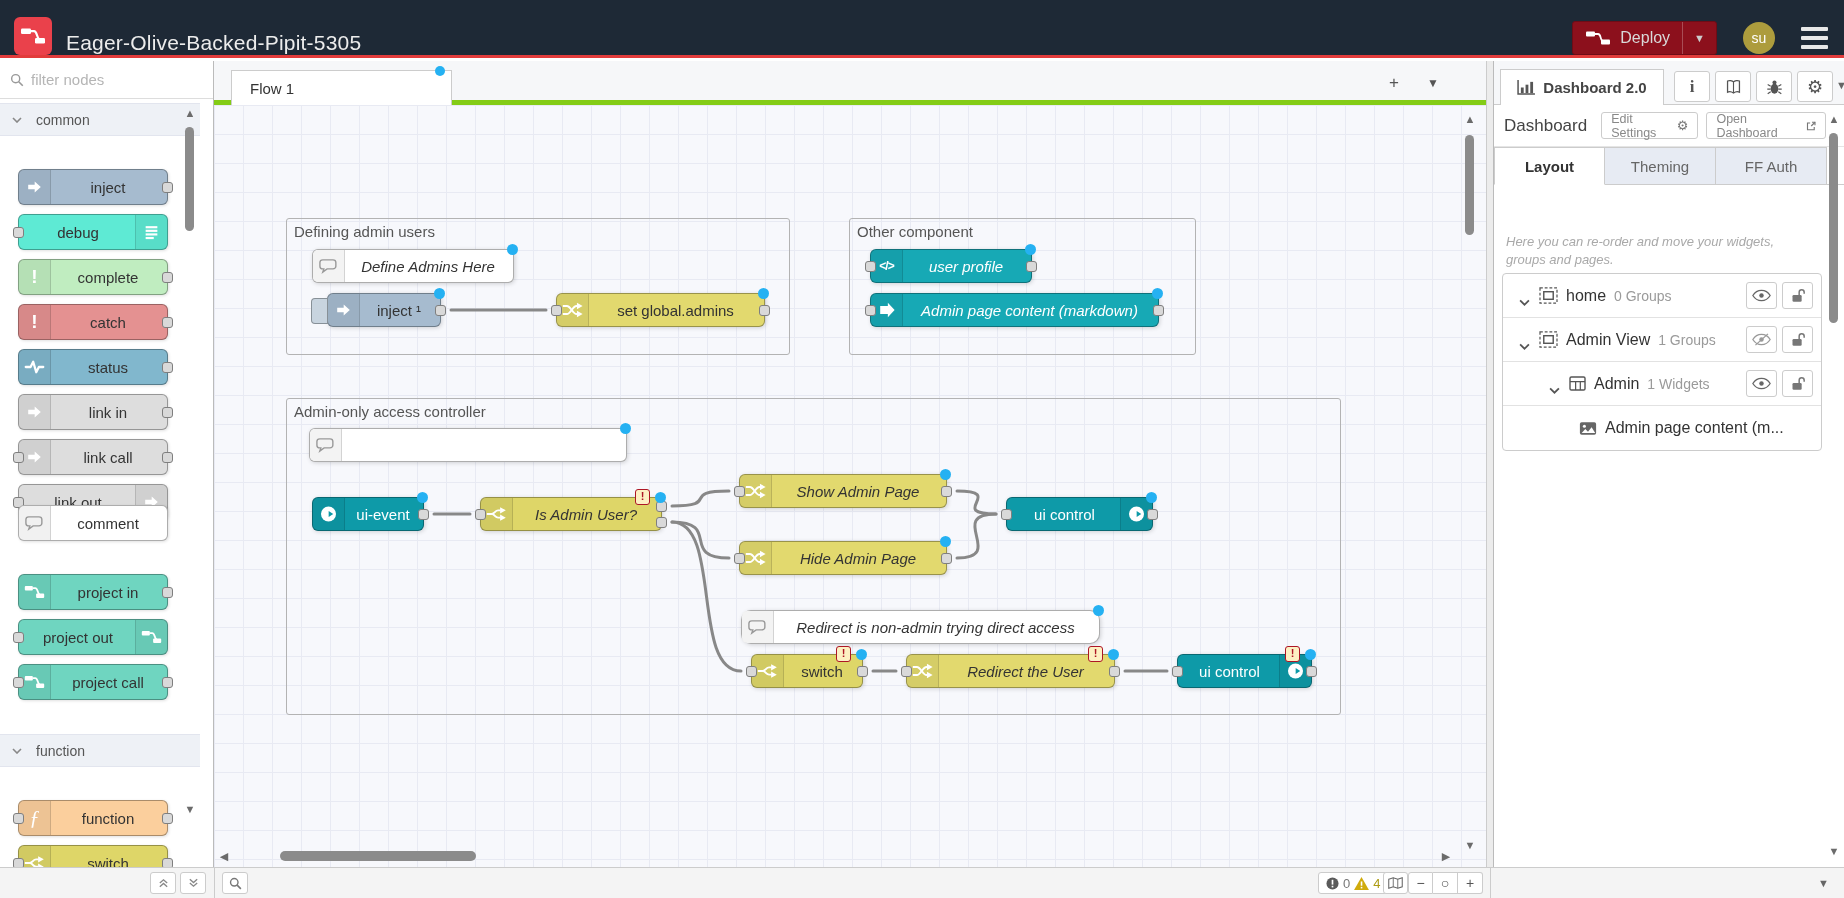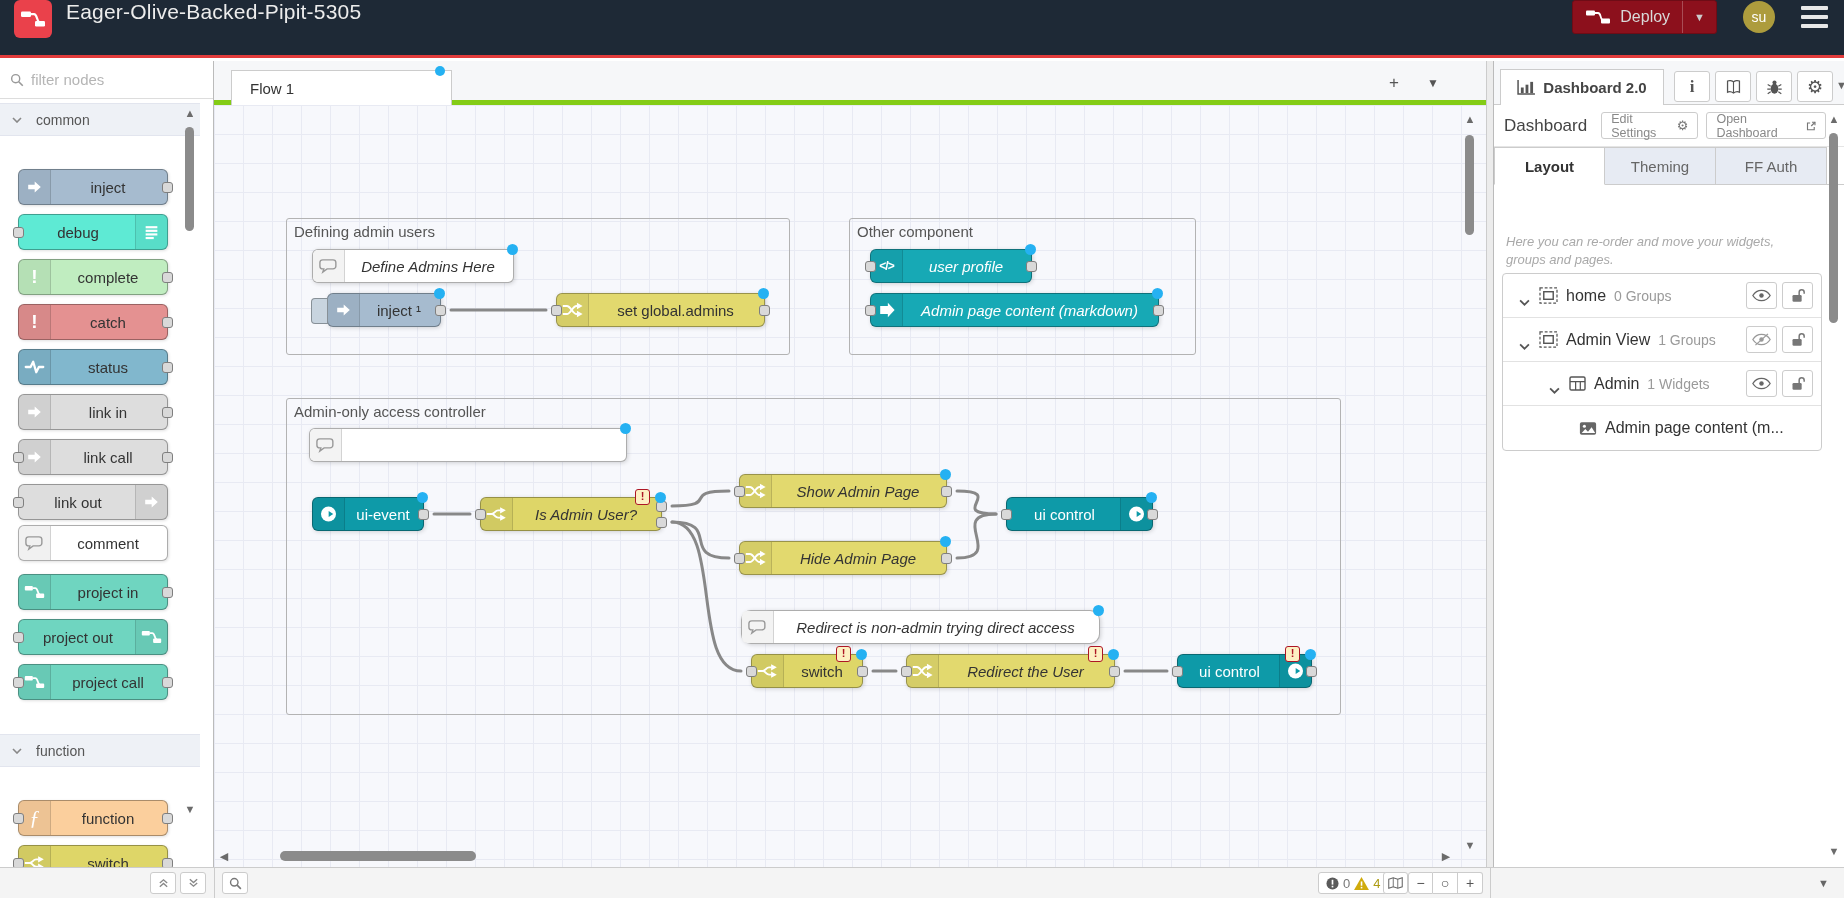--- a/index.html
+++ b/index.html
@@ -1,20 +1,20 @@
 <!DOCTYPE html>
 <html><head>
 <meta charset="utf-8">
 <style>
   * { margin:0; padding:0; box-sizing:border-box; }
   html,body { width:1844px; height:898px; overflow:hidden; font-family:"Liberation Sans",sans-serif; background:#fff; }
   #app { position:relative; width:1844px; height:898px; }
 
   
-  #header { position:absolute; left:0; top:0; width:100%; height:58px; background:#1e2936; border-bottom:3px solid #e23b3b; display:flex; align-items:flex-start; }
+  #header { position:absolute; left:0; top:0; width:100%; height:58px; background:#1e2936; border-bottom:3px solid #e23b3b; display:flex; align-items:flex-end; }
   #logo { width:38px; height:38px; margin-left:14px; background:#ea414b; border-radius:6px; display:flex; align-items:center; justify-content:center; }
   #logo svg { width:26px; height:20px; }
   #app-title { color:#ececec; font-size:21px; margin-left:14px; letter-spacing:.2px; }
   #hdr-right { margin-left:auto; display:flex; align-items:center; margin-right:16px; }
   #deploy-btn { height:34px; background:#8C101C; border:1px solid #6e0c16; border-radius:3px; display:flex; align-items:center; color:#d9d9d9; font-size:16px; padding:0 0 0 12px; cursor:pointer; }
   #deploy-btn svg { width:26px; height:16px; margin-right:9px; }
   #deploy-caret { border-left:1px solid rgba(255,255,255,.25); margin-left:12px; padding:0 11px; height:100%; display:flex; align-items:center; font-size:11px; color:#ccc; }
   #avatar { width:32px; height:32px; border-radius:50%; background:#ad9c3d; color:#fff; font-size:14px; display:flex; align-items:center; justify-content:center; margin-left:26px; }
   #hamburger { margin-left:26px; display:flex; flex-direction:column; gap:5px; cursor:pointer; }
   #hamburger div { width:27px; height:4px; background:#e8e8e8; border-radius:1px; }
@@ -217,21 +217,21 @@
         </div>
         <div class="pal-node" style="top: 385px; background: rgb(221, 221, 221);">
           <div class="icon-sec r">
             <svg viewBox="0 0 20 20">
               <path d="M3 7.6h7.2V3.8L17 10l-6.8 6.2v-3.8H3z" fill="#fff"></path>
             </svg>
           </div>
           <div class="nlabel" style="left: 6px; right: 36px;">link out</div>
           <div class="port in" style="top: 12px;"></div>
         </div>
-        <div class="pal-node" style="top: 426px; background: rgb(255, 255, 255);">
+        <div class="pal-node" style="top: 406px; background: rgb(255, 255, 255);">
           <div class="icon-sec l">
             <svg viewBox="0 0 24 22">
               <path d="M5 3.5h12.5c2 0 3.5 1.5 3.5 3.3v4.4c0 1.8-1.5 3.3-3.5 3.3h-7.2l-5.3 4 1.3-4H5c-2 0-3.5-1.5-3.5-3.3V6.8C1.5 5 3 3.5 5 3.5z" fill="none" stroke="#999" stroke-width="1.7"></path>
             </svg>
           </div>
           <div class="nlabel" style="left: 36px; right: 6px;">comment</div>
         </div>
         <div class="pal-node" style="top: 475px; background: rgb(111, 213, 192);">
           <div class="icon-sec l">
             <svg viewBox="0 0 26 20">

